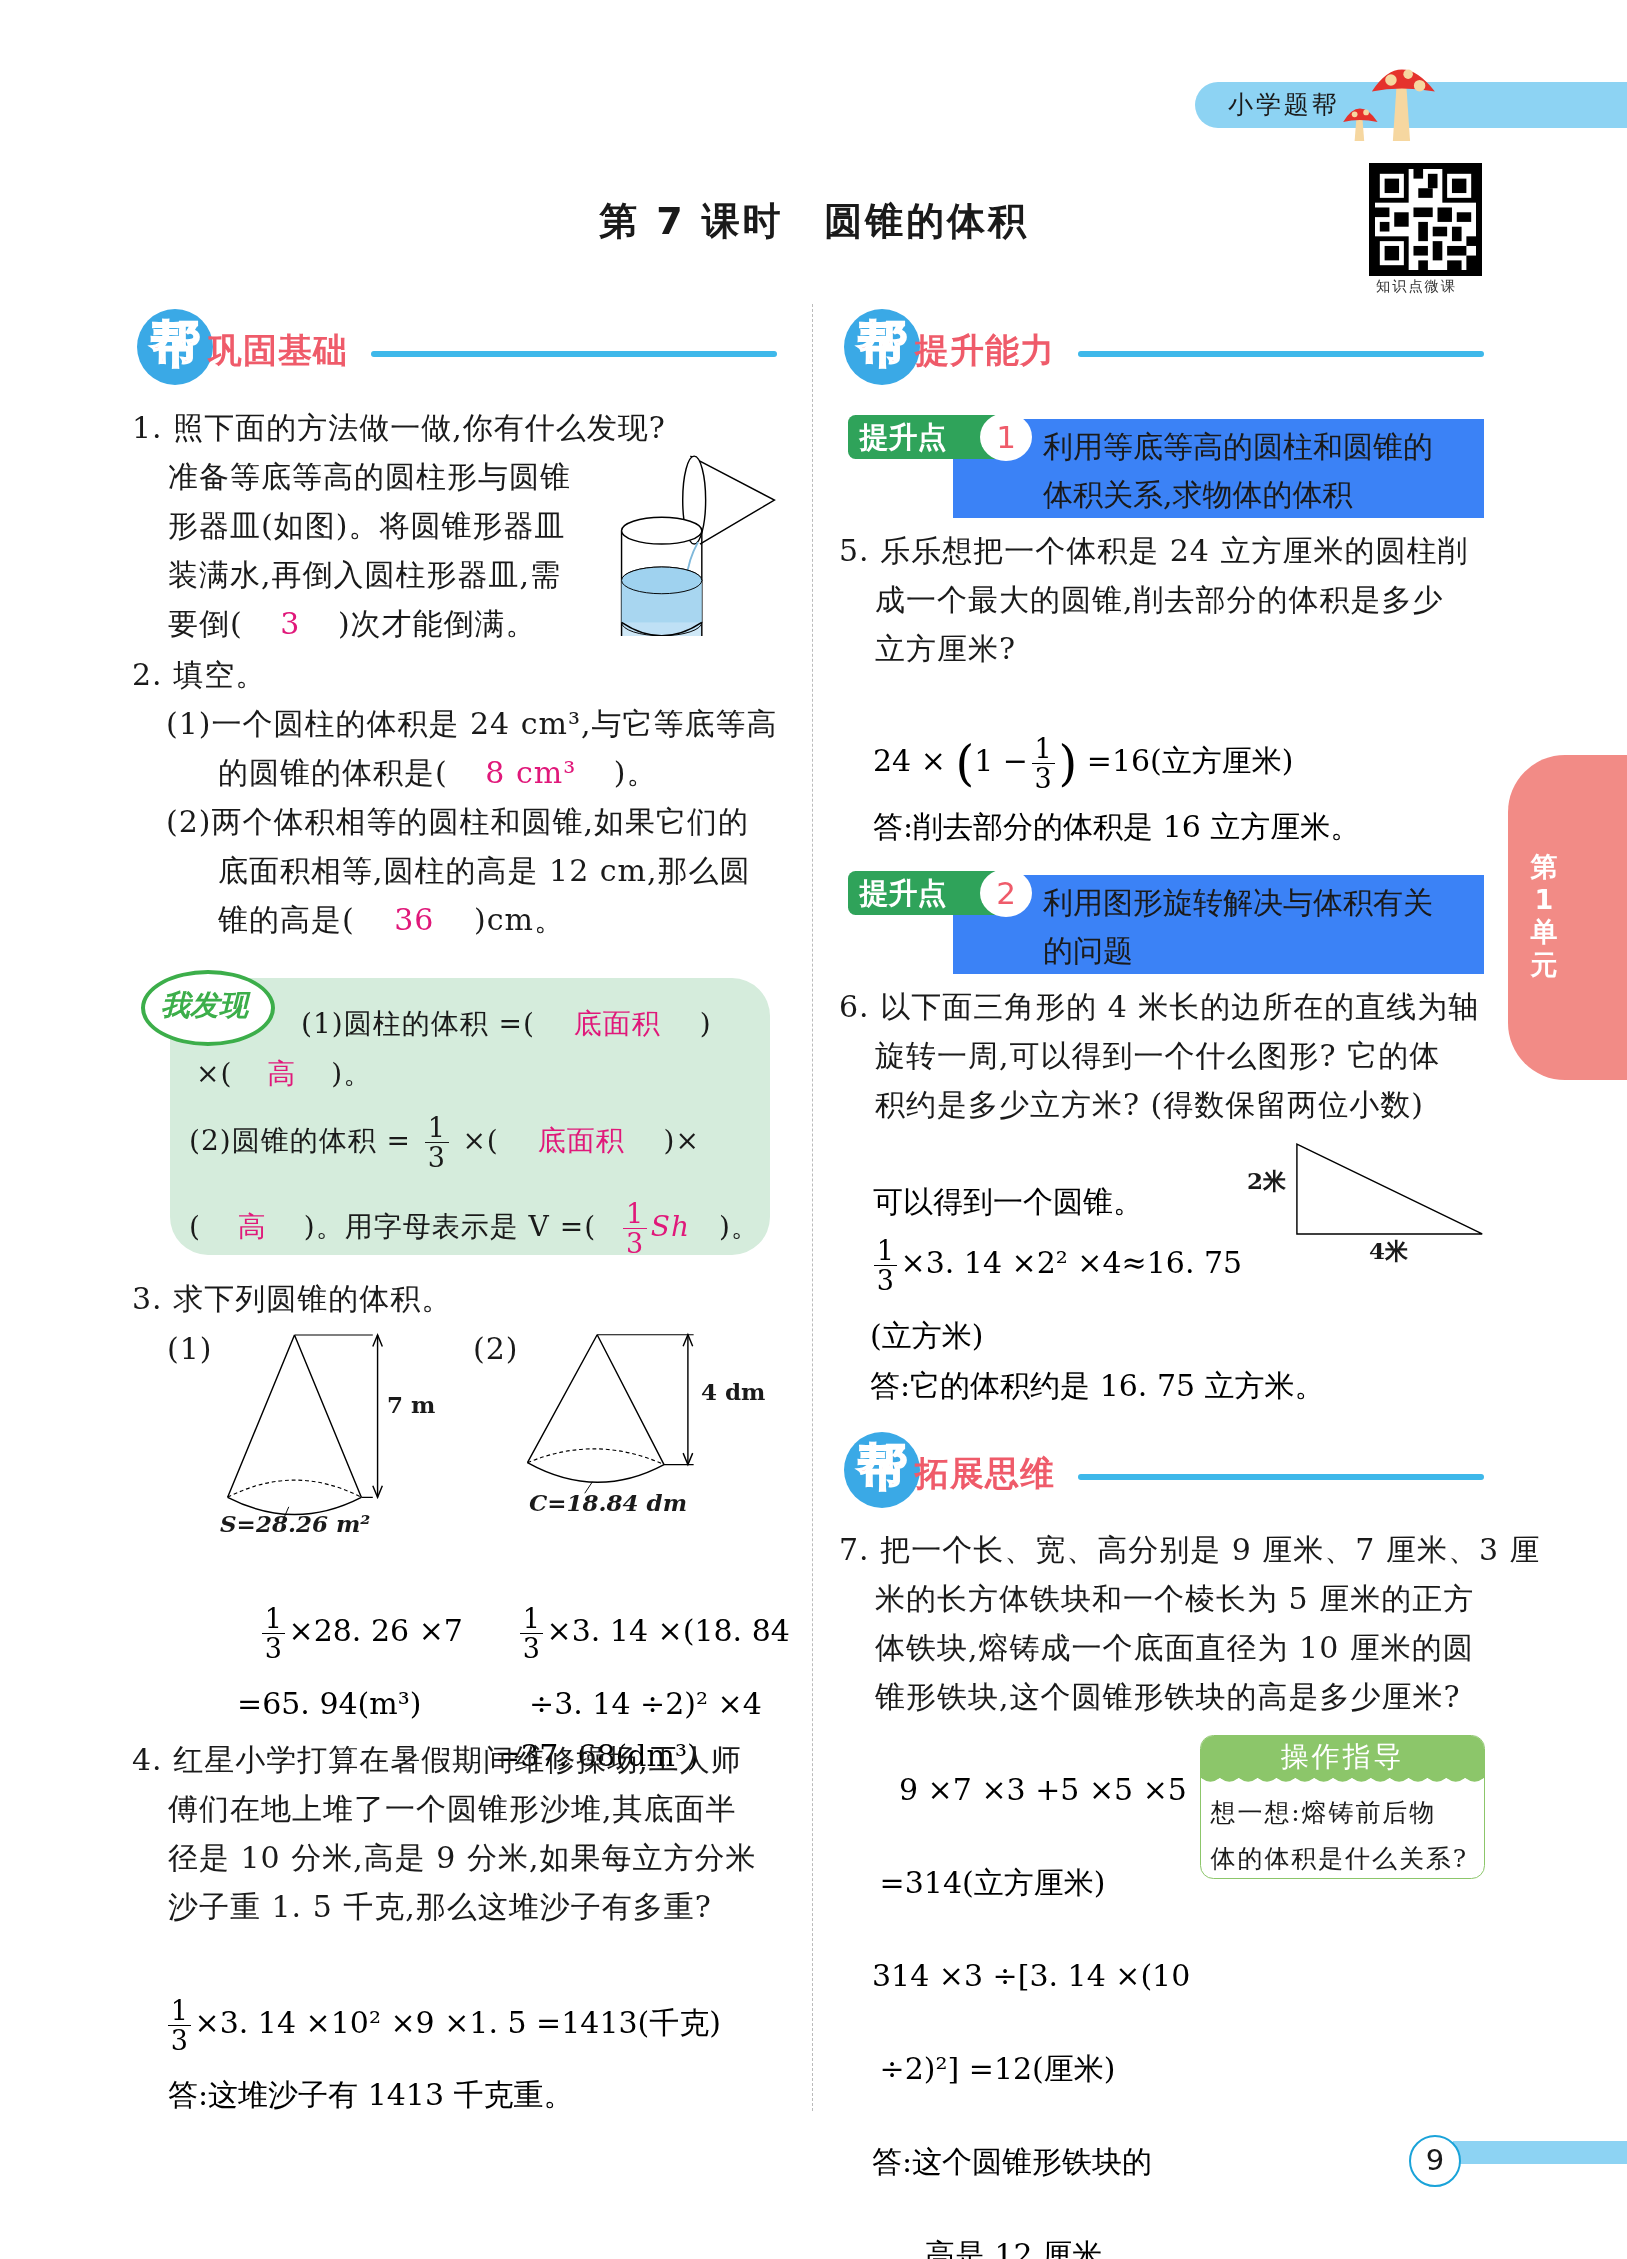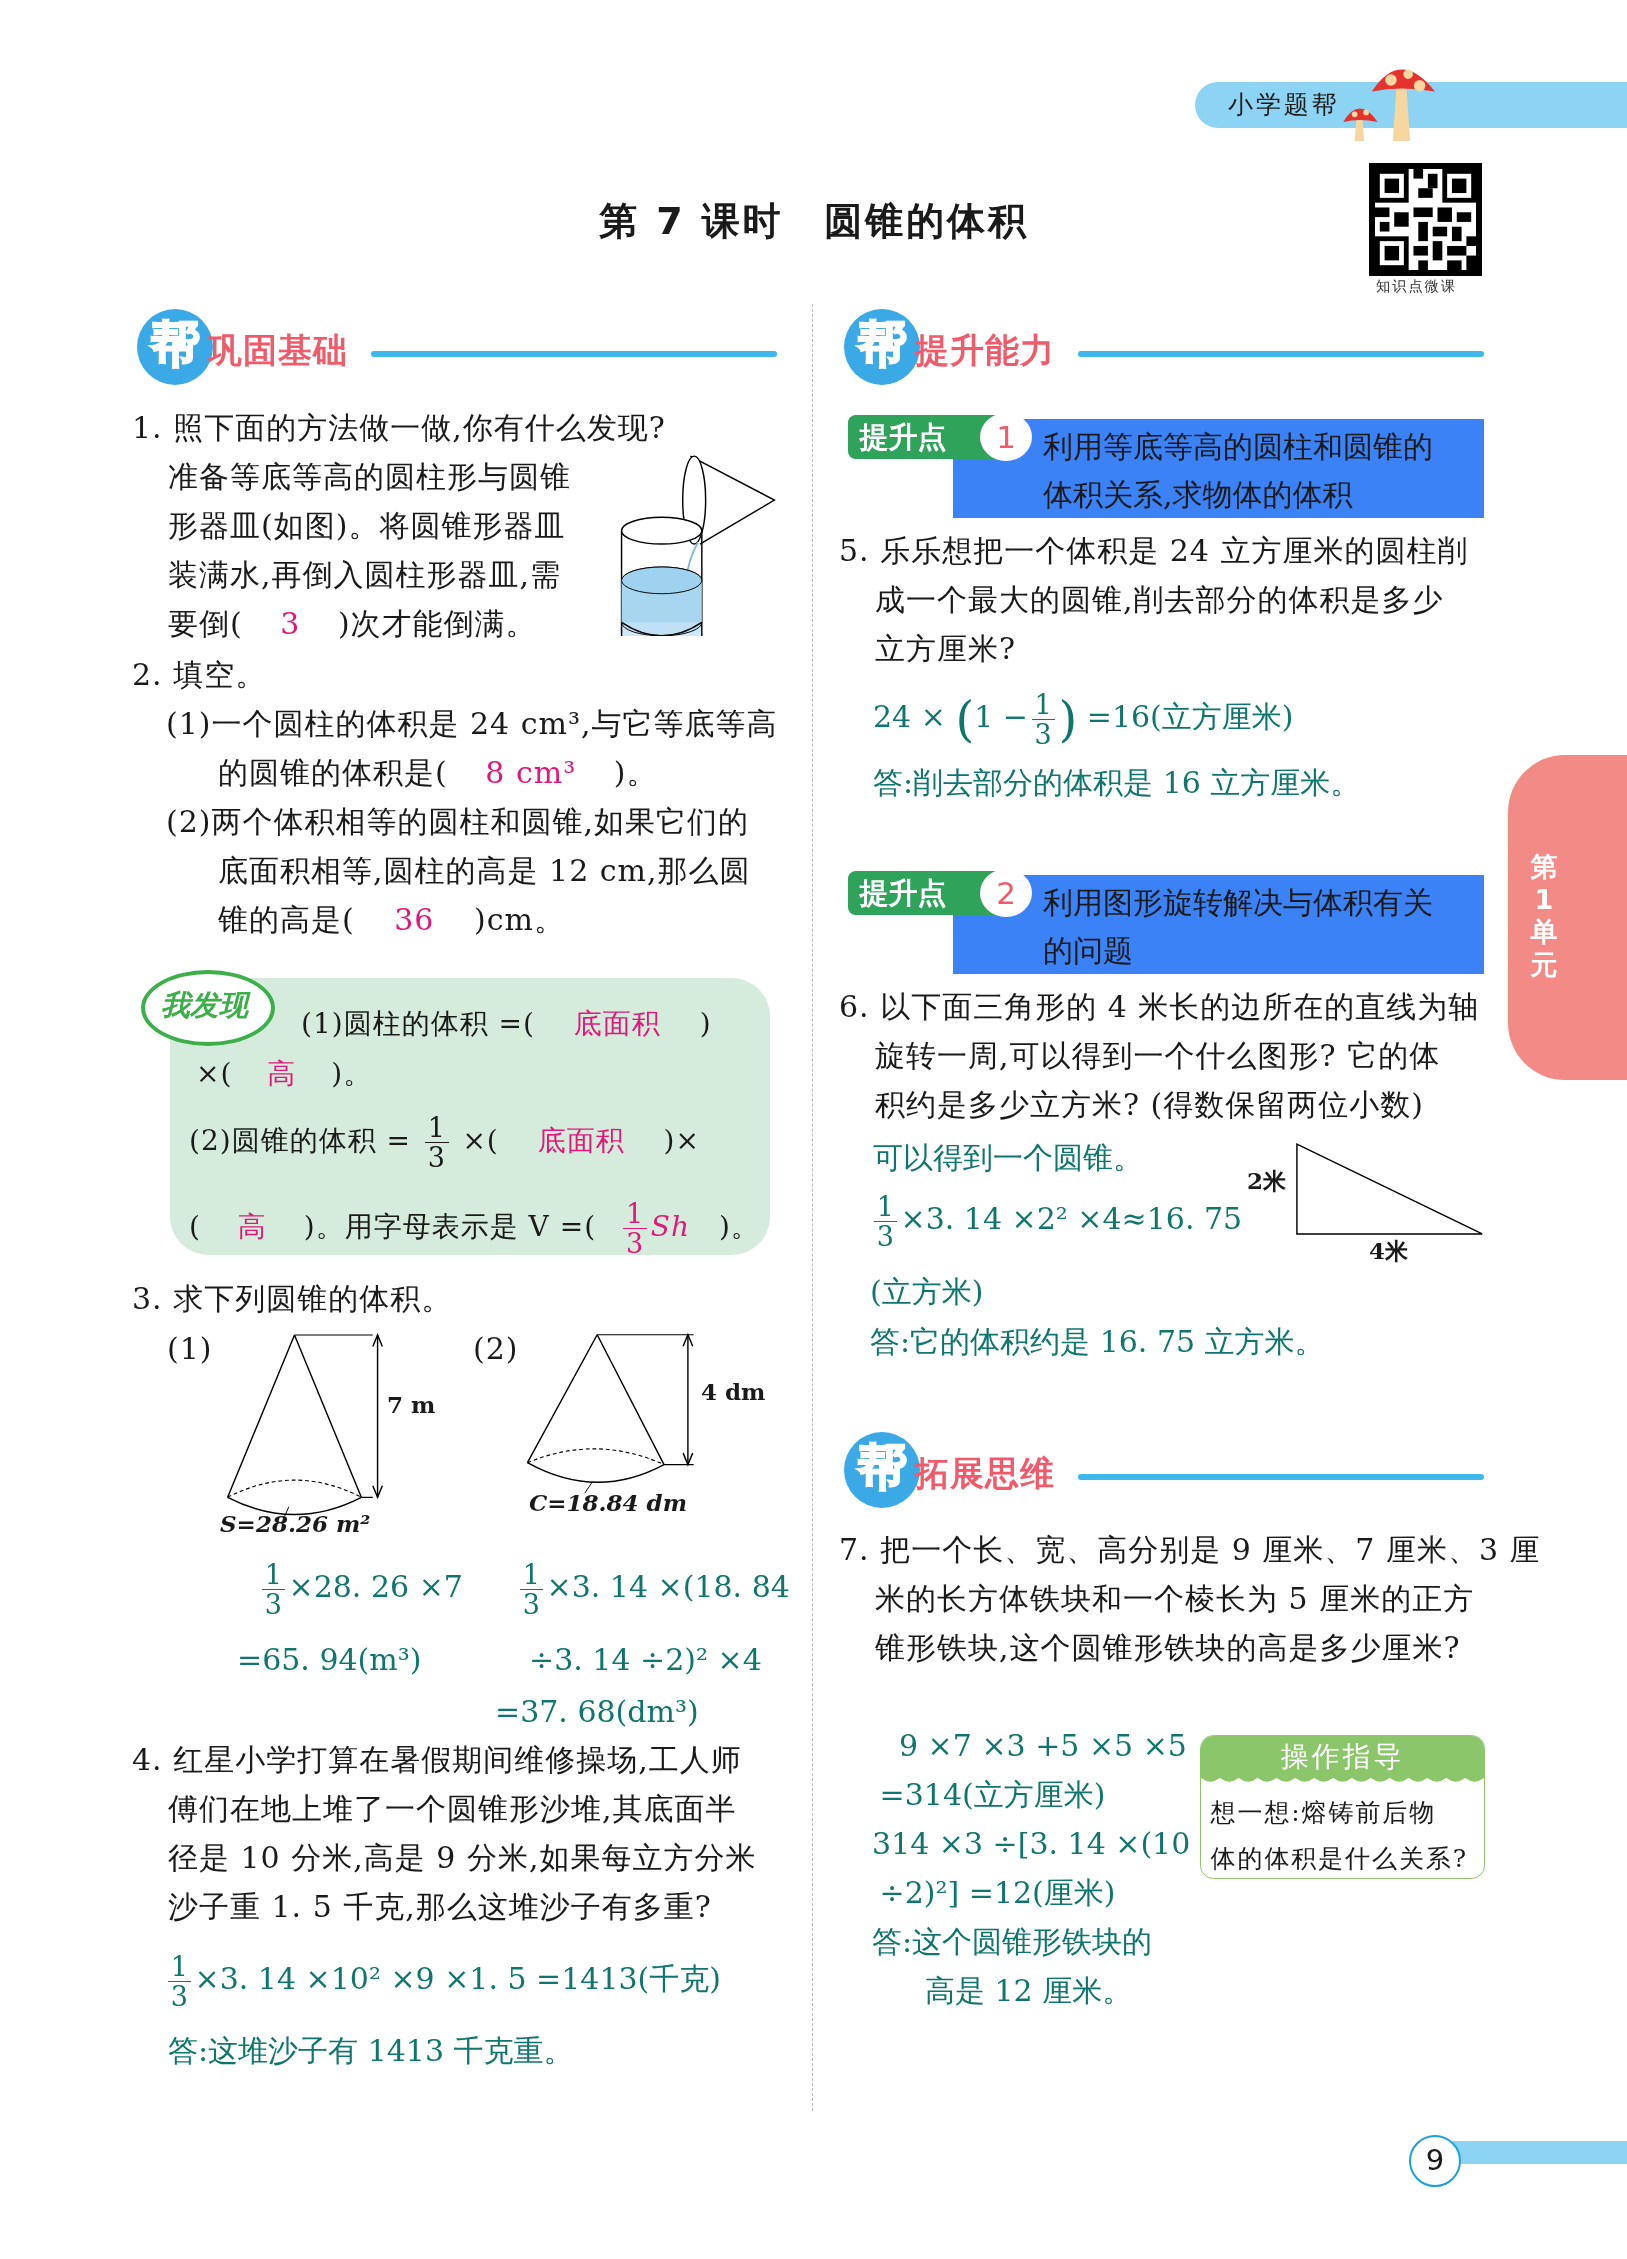--- a/index.html
+++ b/index.html
@@ -2,21 +2,21 @@
 <html><head>
 <meta charset="utf-8">
 <style>
   * { box-sizing: border-box; margin: 0; padding: 0; }
   html, body { width: 1628px; height: 2260px; background: #ffffff; overflow: hidden; }
   body { position: relative; font-family: "DejaVu Serif", "Liberation Serif", serif; color: #1a1a1a; }
   .abs { position: absolute; }
   .sans { font-family: "DejaVu Sans", "Liberation Sans", sans-serif; }
   .pink { color: #e0187a; }
   .q { font-size: 30px; line-height: 49px; letter-spacing: 1px; white-space: nowrap; }
-  .ans { font-size: 30px; line-height: 49px; color: #0f766e; white-space: nowrap; }
+  .ans { font-size: 30px; line-height: 49px; color: #000000; white-space: nowrap; margin-top: 44px; }
   .frac { display: inline-flex; flex-direction: column; align-items: center; vertical-align: middle; line-height: 1; font-size: 27px; margin: 0 3.8px; }
   .frac .num { border-bottom: 1.9px solid currentColor; padding: 0 2.9px 1px; }
   .frac .den { padding-top: 1px; }
 
   
   .brand-bar { left: 1195px; top: 82px; width: 433px; height: 46px; background: #8dd3f3; border-radius: 23px 0 0 23px; }
   .brand-text { left: 1228px; top: 88px; font-size: 25px; letter-spacing: 2.9px; color: #1a1a1a; }
   .qr { left: 1369px; top: 163px; width: 113px; height: 113px; background: #000; padding: 5.7px; }
   .qr-label { left: 1376px; top: 277px; font-size: 14.3px; letter-spacing: 1.9px; color: #333; }
 
@@ -317,20 +317,21 @@
 <div class="abs sec" style="left:844px;top:1424px;width:640px">
   <div class="bubble"></div>
   <div class="bang">帮</div>
   <div class="name">拓展思维</div>
   <div class="line" style="left:234px;width:406px"></div>
 </div>
 
 <div class="abs" style="left:839px;top:1525px">
   <div class="q">7. 把一个长、宽、高分别是 9 厘米、7 厘米、3 厘</div>
   <div class="q" style="padding-left:36px">米的长方体铁块和一个棱长为 5 厘米的正方</div>
+  <div class="q" style="padding-left:36px">体铁块,熔铸成一个底面直径为 10 厘米的圆</div>
   <div class="q" style="padding-left:36px">锥形铁块,这个圆锥形铁块的高是多少厘米?</div>
 </div>
 <div class="abs" style="left:872px;top:1721px">
   <div class="ans" style="padding-left:27px">9 ×7 ×3 +5 ×5 ×5</div>
   <div class="ans" style="padding-left:7.6px">=314(立方厘米)</div>
   <div class="ans">314 ×3 ÷[3. 14 ×(10</div>
   <div class="ans" style="padding-left:7.6px">÷2)²] =12(厘米)</div>
   <div class="ans">答:这个圆锥形铁块的</div>
   <div class="ans" style="padding-left:53px">高是 12 厘米。</div>
 </div>

